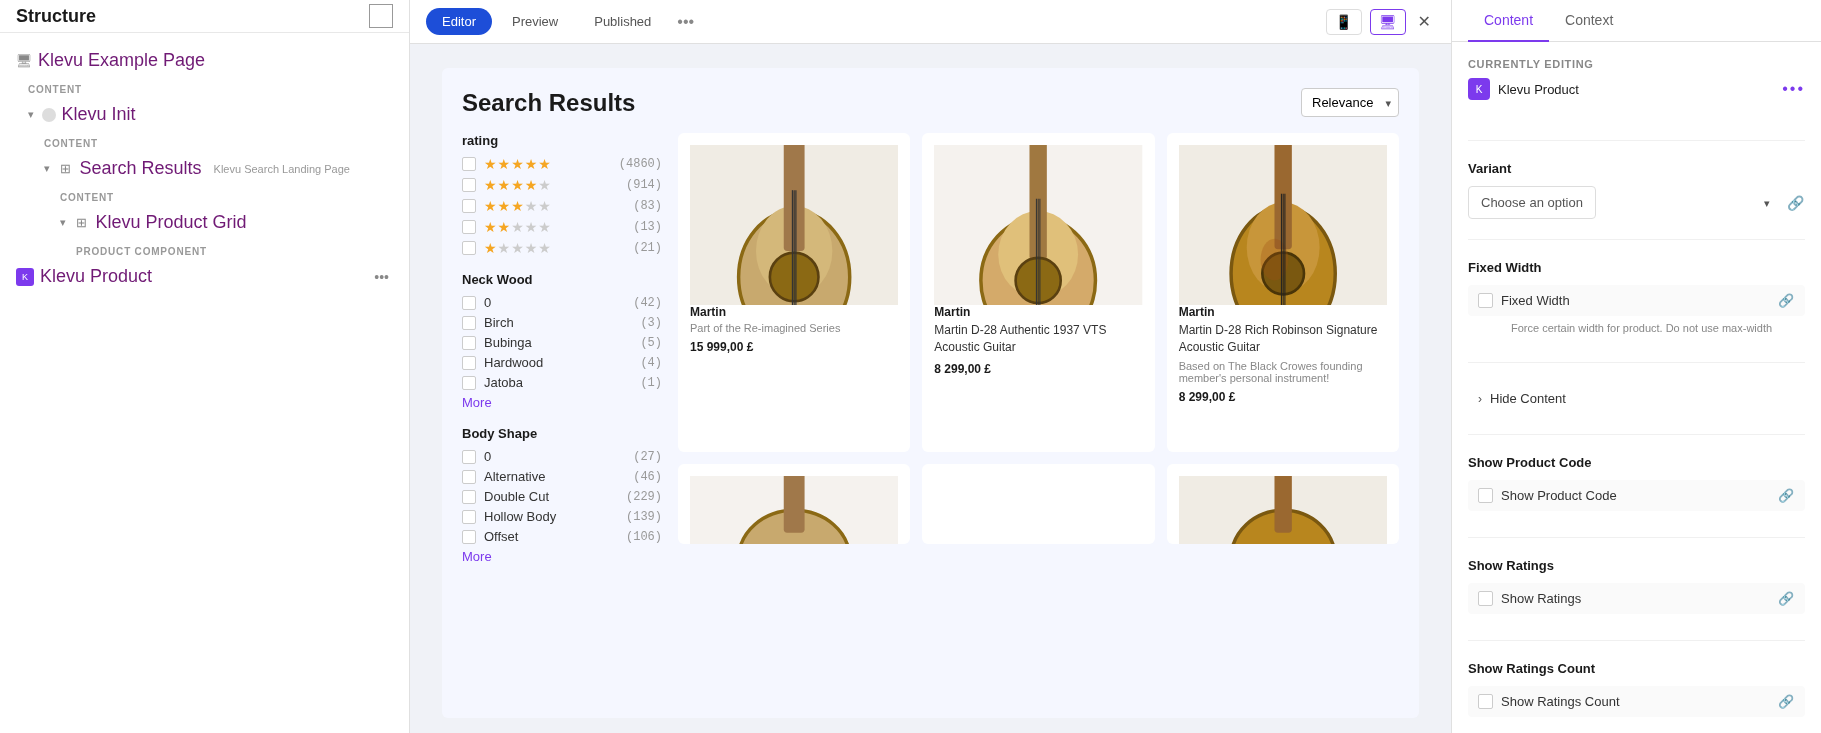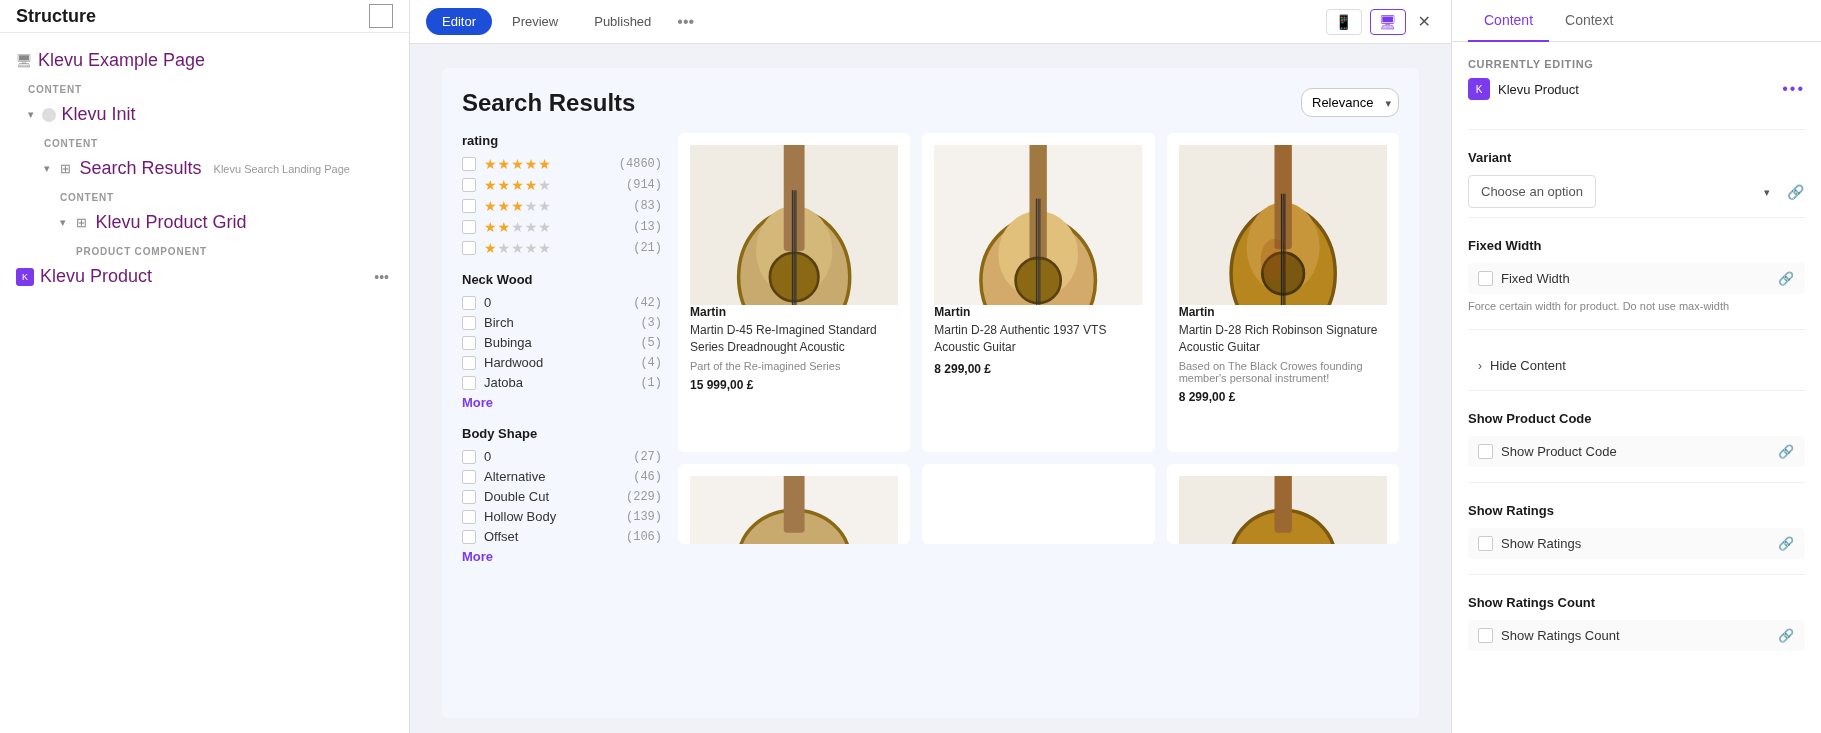--- a/index.html
+++ b/index.html
@@ -159,21 +159,21 @@
     .search-results-header {
       display: flex; align-items: center; justify-content: space-between;
       margin-bottom: 16px;
     }
     .search-results-title {
       font-size: 24px; font-weight: 700; color: #1a1a1a;
     }
     .relevance-select {
       padding: 6px 28px 6px 10px;
       border: 1px solid #ccc;
-      border-radius: 11px;
+      border-radius: 4px;
       background: white;
       font-size: 13px;
       appearance: none;
       cursor: pointer;
       padding-right: 24px;
     }
     .relevance-wrapper { position: relative; display: inline-block; }
     .relevance-arrow {
       position: absolute; right: 8px; top: 50%; transform: translateY(-50%);
       pointer-events: none; font-size: 11px; color: #555;
@@ -196,21 +196,21 @@
       background: white; flex-shrink: 0; cursor: pointer;
       border-radius: 2px;
     }
     .filter-stars { display: flex; gap: 1px; }
     .star { color: #f5a623; font-size: 14px; }
     .star.empty { color: #ccc; }
     .filter-count { color: #999; font-size: 12px; margin-left: auto; font-family: Liberation Mono, monospace; }
     .filter-text { font-size: 13px; color: #333; }
     .filter-more {
       color: #7c3aed; font-size: 13px; cursor: pointer;
-      margin-top: 4px; display: block; font-weight: 700;
+      margin-top: 4px; display: block; font-weight: 400;
     }
 
     
     .products-grid {
       flex: 1;
       display: grid;
       grid-template-columns: repeat(3, 1fr);
       gap: 12px;
     }
     .product-card {
@@ -277,21 +277,21 @@
       font-size: 10px; color: white;
     }
     .ce-name { font-size: 13px; font-weight: 500; color: #1a1a1a; }
     .three-dots-purple {
       background: none; border: none; cursor: pointer;
       color: #7c3aed; font-size: 16px; letter-spacing: 2px;
     }
 
     .prop-section {
       margin-bottom: 20px;
-      padding-bottom: 9px;
+      padding-bottom: 20px;
       border-bottom: 1px solid #f0f0f0;
     }
     .prop-section:last-child { border-bottom: none; }
     .prop-title {
       font-size: 13px; font-weight: 600; color: #1a1a1a;
       margin-bottom: 10px;
     }
 
     
     .variant-select-wrapper {
@@ -347,21 +347,21 @@
     .hide-content-row {
       display: flex; align-items: center; gap: 8px;
       padding: 8px 10px;
       cursor: pointer;
     }
     .hide-content-chevron { font-size: 12px; color: #555; }
     .hide-content-label { font-size: 13px; color: #333; }
 
     
     .force-note {
-      font-size: 11px; color: #888; margin-top: 4px; margin-bottom: 8px;
+      font-size: 11px; color: #888; margin-top: 4px; margin-bottom: 8px; margin-left: 43px;
     }
 
     
     ::-webkit-scrollbar { width: 4px; }
     ::-webkit-scrollbar-track { background: transparent; }
     ::-webkit-scrollbar-thumb { background: #ccc; border-radius: 2px; }
 
     
     .guitar-placeholder {
       width: 100%; height: 160px;
@@ -584,21 +584,20 @@
                 <ellipse cx="60" cy="95" rx="22" ry="26" fill="#d4b87a"></ellipse>
                 <rect x="54" y="25" width="12" height="70" fill="#a0784a" rx="2"></rect>
                 <rect x="50" y="20" width="20" height="12" fill="#888" rx="2"></rect>
                 <ellipse cx="60" cy="110" rx="14" ry="14" fill="#8b6914" stroke="#5a4010" stroke-width="1.5"></ellipse>
                 <line x1="60" y1="60" x2="60" y2="148" stroke="#333" stroke-width="0.7"></line>
                 <line x1="59" y1="60" x2="59" y2="148" stroke="#333" stroke-width="0.7"></line>
                 <line x1="61" y1="60" x2="61" y2="148" stroke="#333" stroke-width="0.7"></line>
               </svg>
             </div>
             <div class="product-brand">Martin</div>
-            <div class="product-name">Martin D-45 Re-Imagined Standard Series Dreadnought Acoustic</div>
             <div class="product-note">Part of the Re-imagined Series</div>
             <div class="product-price">15 999,00 £</div>
           </div>
 
           <div class="product-card">
             <div class="guitar-placeholder">
               <svg viewBox="0 0 120 160" xmlns="http://www.w3.org/2000/svg">
                 <rect width="120" height="160" fill="#f5f2ee"></rect>
                 <ellipse cx="60" cy="112" rx="33" ry="36" fill="#d4aa6a" stroke="#8b6914" stroke-width="2"></ellipse>
                 <ellipse cx="60" cy="97" rx="23" ry="25" fill="#e0c07a"></ellipse>

